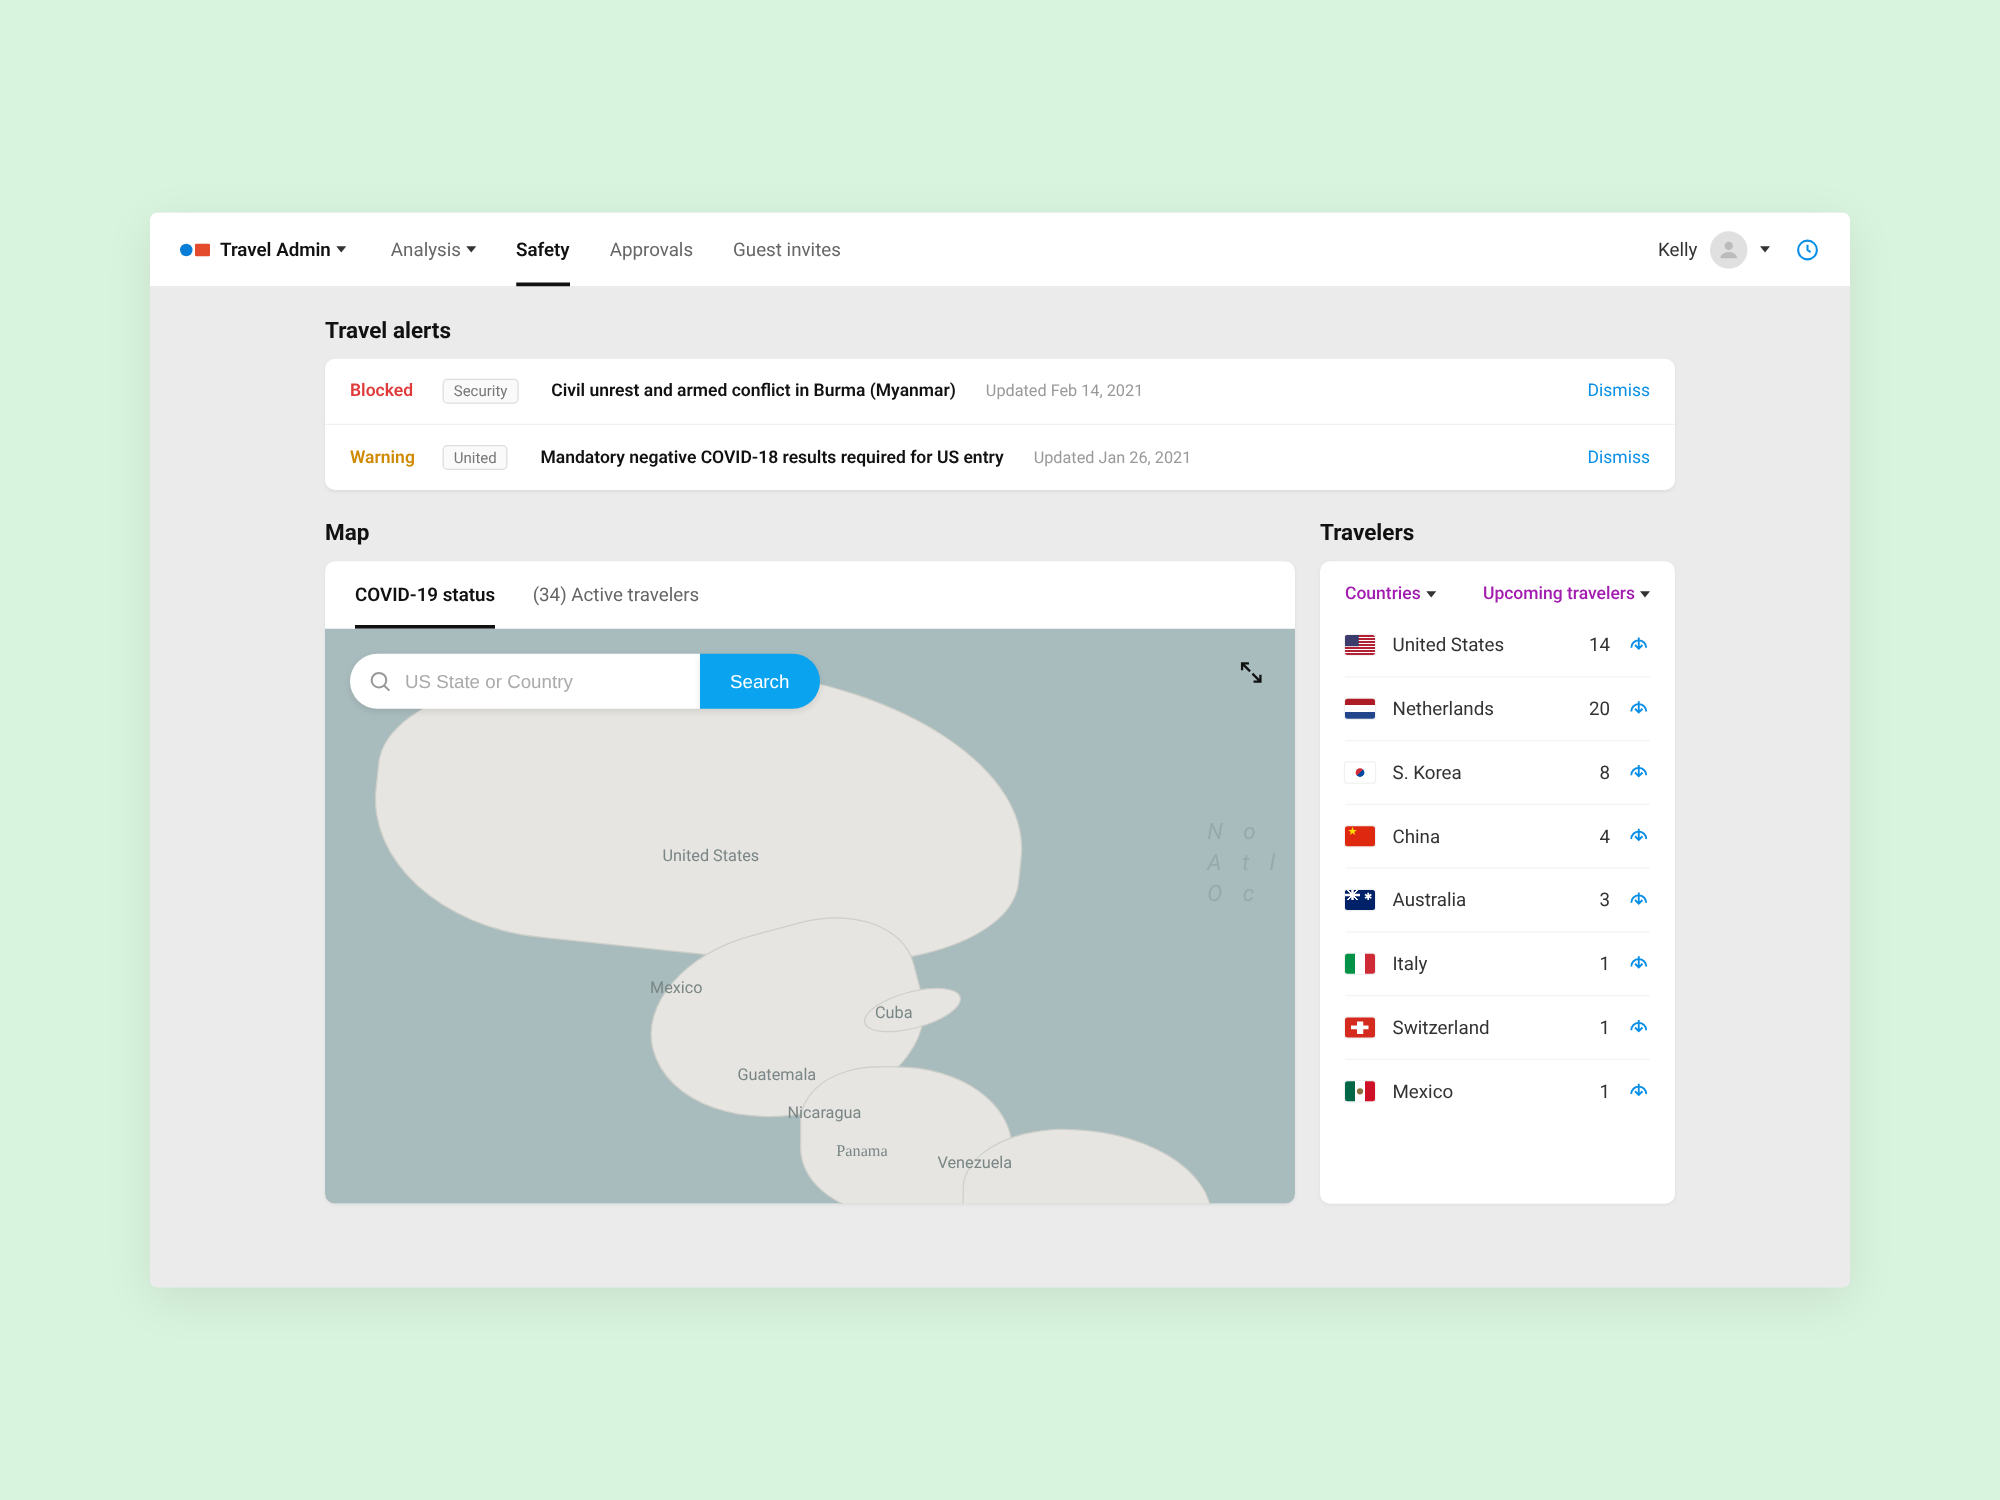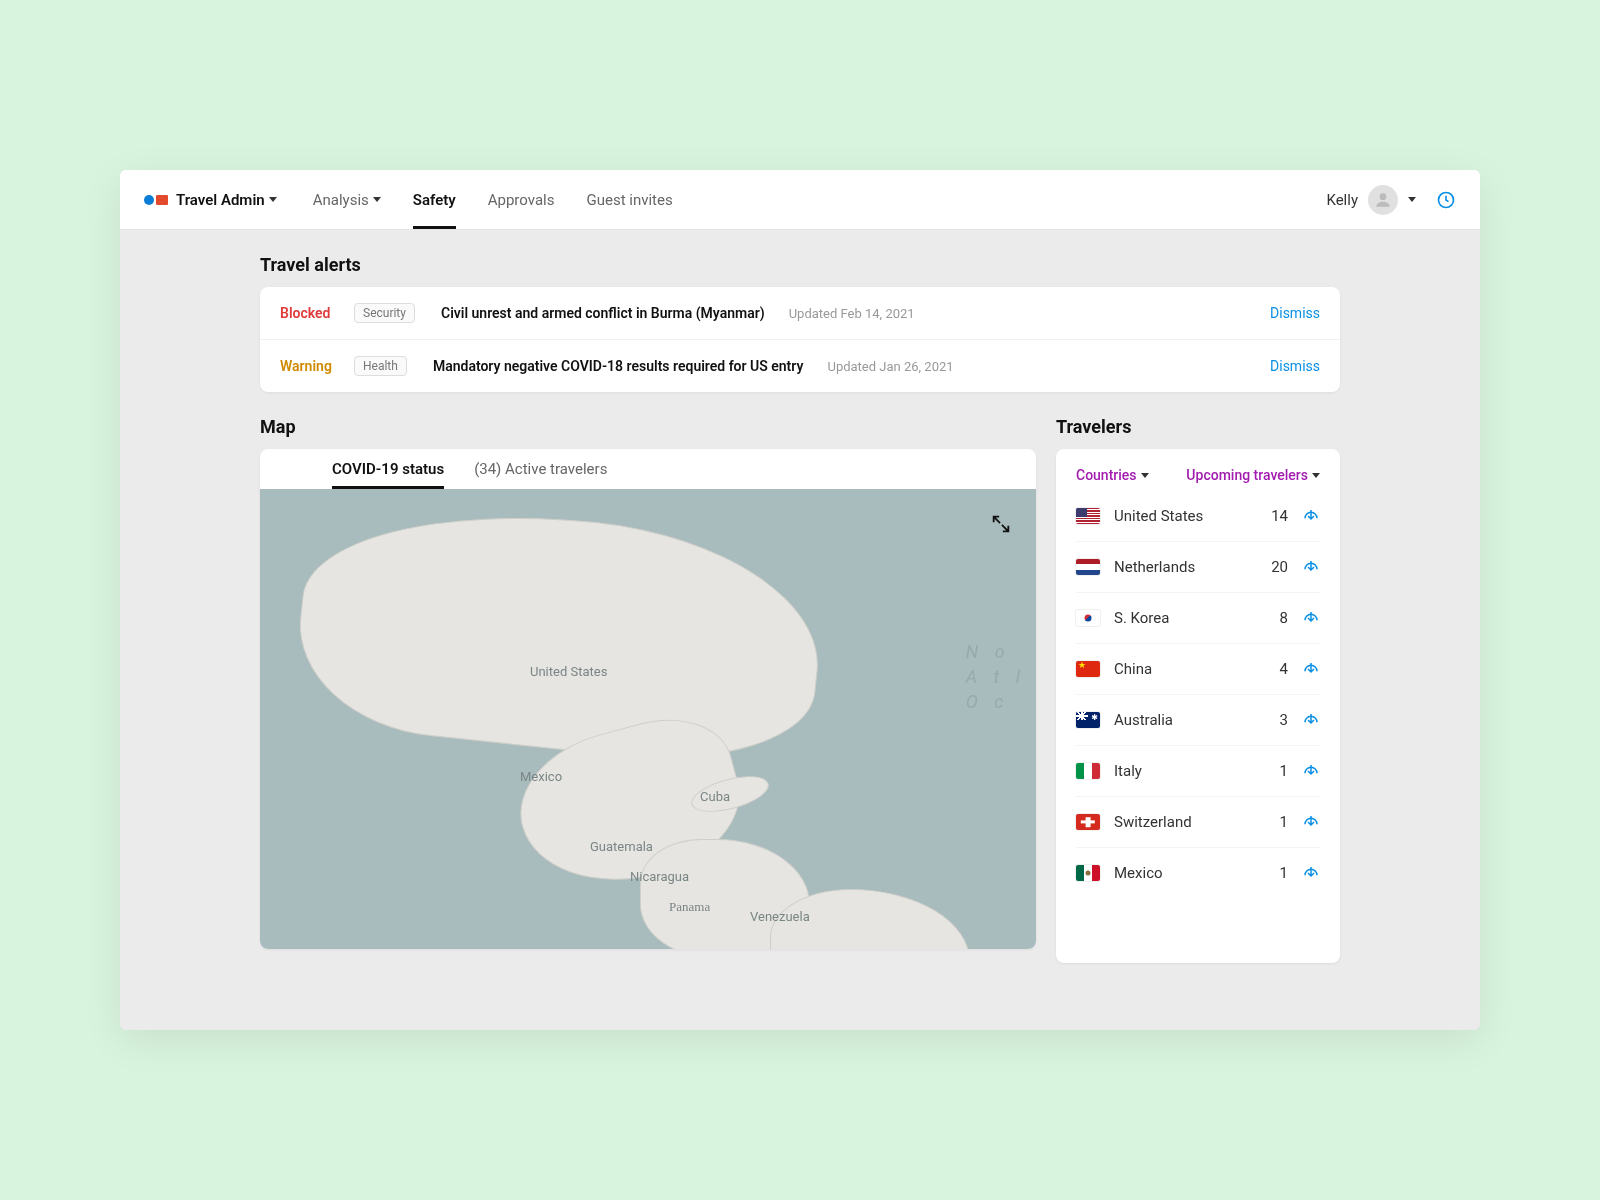--- a/index.html
+++ b/index.html
@@ -148,24 +148,23 @@
 
 .map-card {
   background: #fff;
   border-radius: 8px;
   box-shadow: 0 1px 3px rgba(0,0,0,0.06);
   overflow: hidden;
 }
 .map-tabs {
   display: flex;
   padding: 0 24px;
-  height: 40px;
+  height: 54px;
   align-items: center;
   gap: 30px;
-  margin-left: 48px;
 }
 .map-tab {
   font-size: 15px;
   color: #666;
   height: 100%;
   display: flex;
   align-items: center;
   cursor: pointer;
   border-bottom: 3px solid transparent;
   padding-top: 3px;
@@ -360,21 +359,21 @@
       <div class="alert-row">
         <span class="alert-level blocked">Blocked</span>
         <span class="alert-tag">Security</span>
         <span class="alert-msg">Civil unrest and armed conflict in Burma (Myanmar)</span>
         <span class="alert-date">Updated Feb 14, 2021</span>
         <span class="alert-spacer"></span>
         <span class="alert-dismiss">Dismiss</span>
       </div>
       <div class="alert-row">
         <span class="alert-level warning">Warning</span>
-        <span class="alert-tag">Health</span>
+        <span class="alert-tag">United</span>
         <span class="alert-msg">Mandatory negative COVID-18 results required for US entry</span>
         <span class="alert-date">Updated Jan 26, 2021</span>
         <span class="alert-spacer"></span>
         <span class="alert-dismiss">Dismiss</span>
       </div>
     </div>
 
     <div class="lower">
 
       <div class="map-col">
@@ -402,20 +401,30 @@
             <span class="map-label" style="left:330px; top:350px;">Guatemala</span>
             <span class="map-label" style="left:370px; top:380px;">Nicaragua</span>
             <span class="map-label" style="left:409px; top:410px;font-family:Liberation Serif, serif;">Panama</span>
             <span class="map-label" style="left:490px; top:420px;">Venezuela</span>
             <div class="map-water-label" style="right:10px; top:150px; text-align:left;">
               <div>N o</div>
               <div>A t l</div>
               <div>O c</div>
             </div>
 
+            <div class="search-wrap">
+              <span class="search-icon">
+                <svg viewBox="0 0 24 24">
+                    <circle cx="11" cy="11" r="7"></circle>
+                    <path d="M21 21l-5-5"></path>
+                  </svg>
+              </span>
+              <input class="search-input" placeholder="US State or Country" style="">
+              <button class="search-btn">Search</button>
+            </div>
             <span class="expand-icon">
               <svg viewBox="0 0 24 24">
                   <path d="M4 10V4h6M20 14v6h-6M4 4l7 7M20 20l-7-7"></path>
                 </svg>
             </span>
           </div>
         </div>
       </div>
 
       <div class="trav-col">

